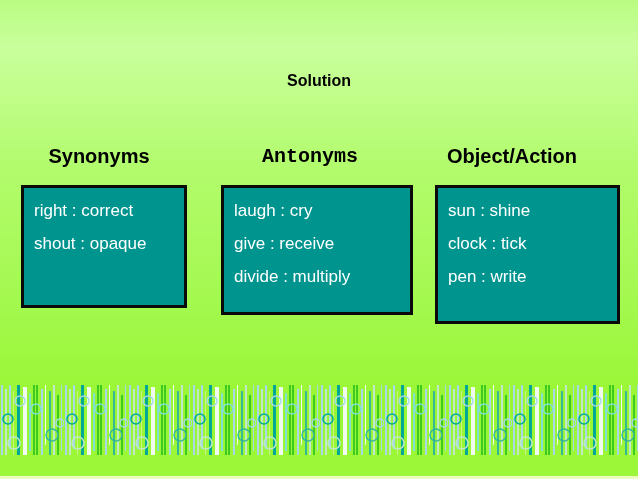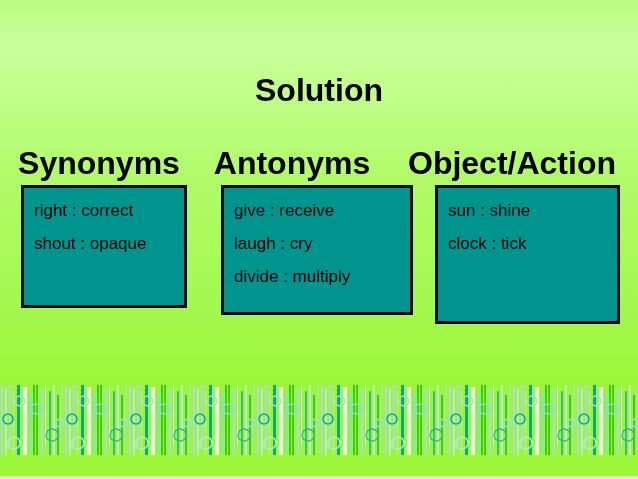--- a/index.html
+++ b/index.html
@@ -6,46 +6,46 @@
   .slide{
     position:relative;
     width:638px;height:479px;
     overflow:hidden;
     font-family:"Liberation Sans","DejaVu Sans",sans-serif;
     background:linear-gradient(180deg,#b9fc82 0%,#c9ff9c 10%,#b2fb6c 35%,#a5f952 60%,#99f632 85%,#9cf73a 100%);
   }
   .slide-title{
     position:absolute;top:72px;left:0;right:0;
     text-align:center;
-    font-size:32px;font-weight:bold;color:#000;
+    font-size:16px;font-weight:bold;color:#000;
   }
   .col-header{
     position:absolute;top:145px;
     transform:translateX(-50%);
-    font-size:32px;font-weight:bold;color:#000;
+    font-size:20px;font-weight:bold;color:#000;
     white-space:nowrap;
   }
   .word-box{
     position:absolute;top:185px;
     background:#00948f;
     border:3px solid #0a0a0a;
     box-sizing:border-box;
     padding:6px 10px;
   }
   .word-box .pair{
     font-size:17px;
     line-height:33px;
-    color:#000000;
+    color:#ffffff;
     white-space:nowrap;
   }
   #box-synonyms{left:21px;width:166px;height:123px;}
   #box-antonyms{left:221px;width:192px;height:130px;}
   #box-object-action{left:435px;width:185px;height:139px;}
   #header-synonyms{left:99px;}
-  #header-antonyms{left:292px;}
+  #header-antonyms{left:310px;font-family:Liberation Mono, monospace;}
   #header-object-action{left:512px;}
   .barcode-strip{
     position:absolute;left:0;top:385px;
     width:638px;height:70px;
   }
   .bottom-edge{
     position:absolute;left:0;bottom:0;
     width:638px;height:3px;
     background:rgba(255,255,225,0.8);
   }
@@ -60,28 +60,29 @@
   <div class="col-header" id="header-synonyms">Synonyms</div>
   <div class="col-header" id="header-antonyms">Antonyms</div>
   <div class="col-header" id="header-object-action">Object/Action</div>
 
   <div class="word-box" id="box-synonyms">
     <div class="pair">right : correct</div>
     <div class="pair">shout : opaque</div>
   </div>
 
   <div class="word-box" id="box-antonyms">
+    <div class="pair">laugh : cry</div>
     <div class="pair">give : receive</div>
-    <div class="pair">laugh : cry</div>
     <div class="pair">divide : multiply</div>
   </div>
 
   <div class="word-box" id="box-object-action">
     <div class="pair">sun : shine</div>
     <div class="pair">clock : tick</div>
+    <div class="pair">pen : write</div>
   </div>
 
   <svg class="barcode-strip" width="638" height="70" viewBox="0 0 638 70" xmlns="http://www.w3.org/2000/svg" aria-hidden="true">
     <defs>
       <pattern id="bars" x="0" y="0" width="64" height="70" patternUnits="userSpaceOnUse">
         <rect x="1" y="0" width="2" height="70" fill="#a8d8ea"></rect>
         <rect x="5" y="4" width="2" height="66" fill="#bfe9c8"></rect>
         <rect x="9" y="0" width="2" height="64" fill="#a8d8ea"></rect>
         <rect x="13" y="6" width="1" height="64" fill="#c8f57e"></rect>
         <rect x="17" y="0" width="3" height="70" fill="#00a896"></rect>

